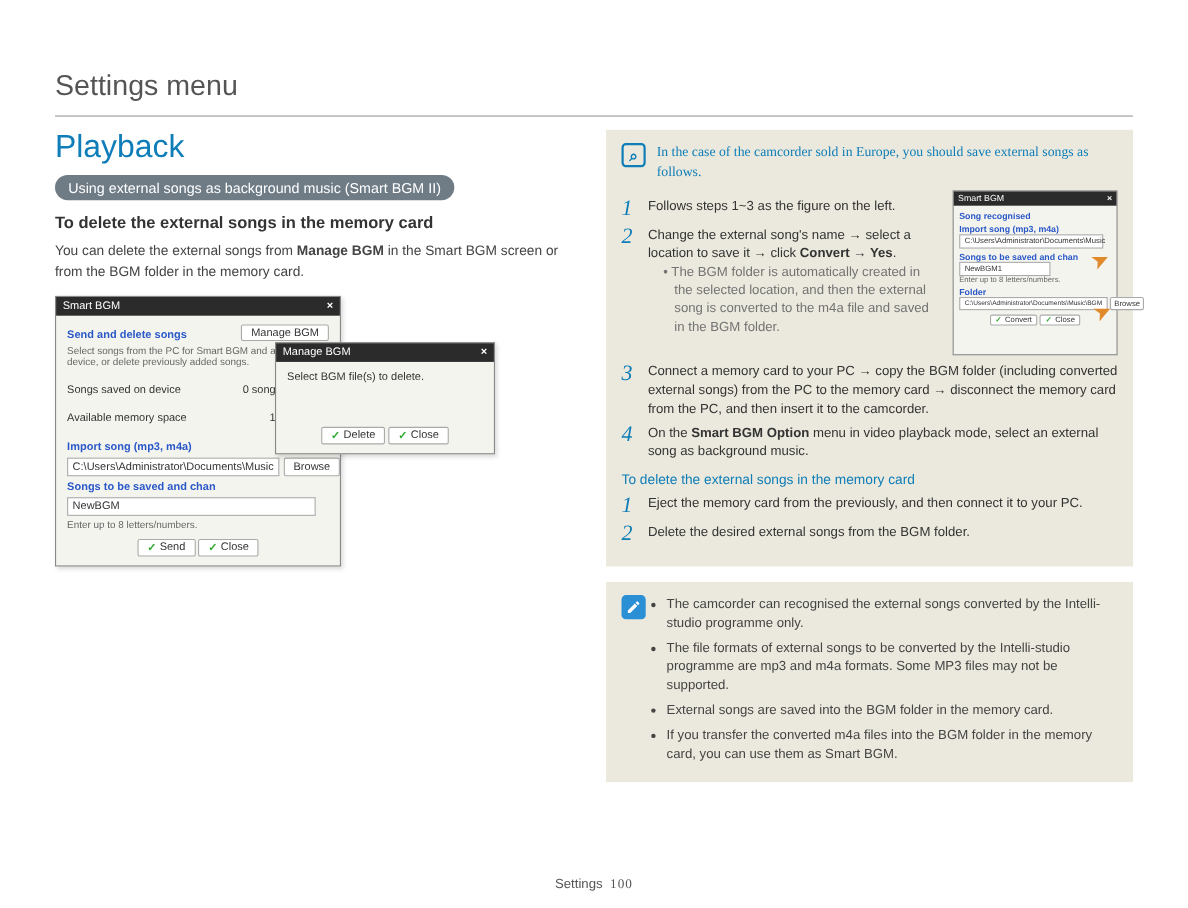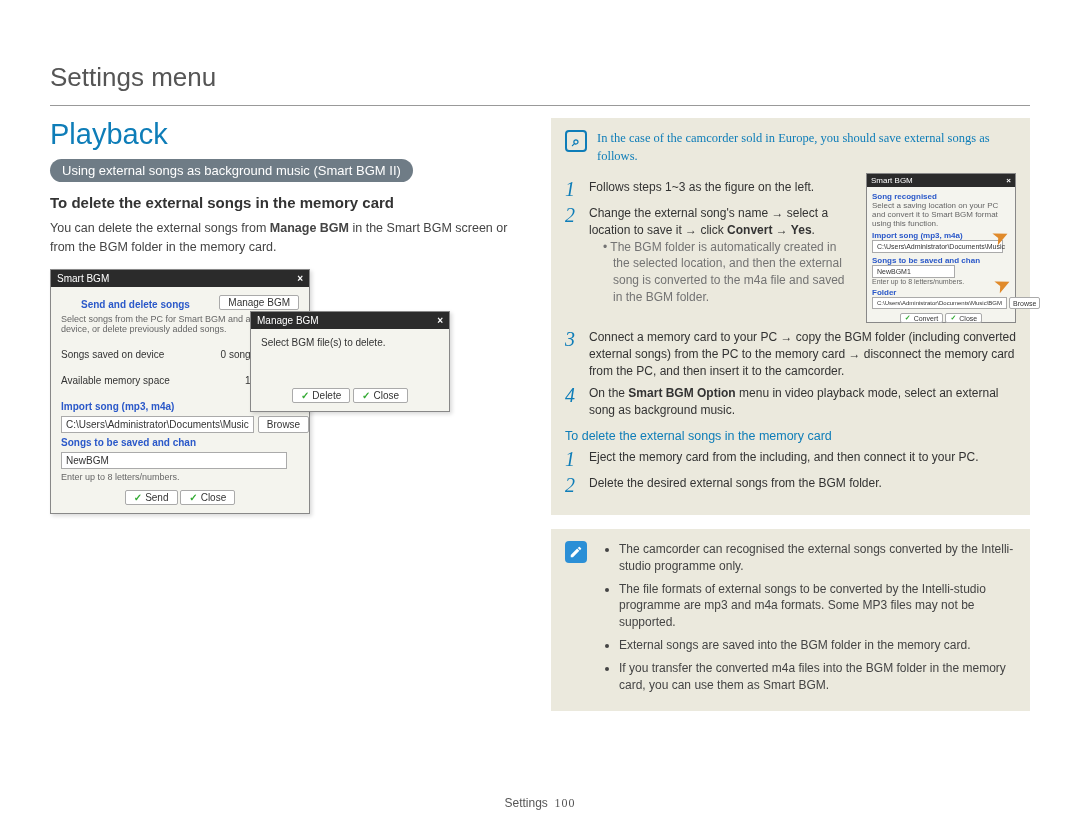--- a/index.html
+++ b/index.html
@@ -114,21 +114,21 @@
   
   .note-box {
     background:#ebe9dd; padding:12px 14px; display:flex; gap:12px;
     font-size:12px; color:#444;
   }
   .note-icon {
     width:22px; height:22px; background:#2b8fd6; color:#fff; border-radius:4px;
     display:flex; align-items:center; justify-content:center; flex-shrink:0;
   }
   .note-icon svg{width:14px;height:14px;fill:#fff;}
-  .note-list li { margin-bottom:6px; list-style:disc; margin-left:20px; line-height:1.4;}
+  .note-list li { margin-bottom:6px; list-style:disc; margin-left:7px; line-height:1.4;}
 
   .footer { position:absolute; bottom:14px; left:0; right:0; text-align:center; font-size:12px; color:#555;}
   .footer .pg { font-family: Georgia, serif; letter-spacing:1px;}
 </style>
 </head>
 <body>
 
 <h1 class="page-title">Settings menu</h1>
 <hr class="divider">
 
@@ -143,21 +143,21 @@
     </p>
 
     <div class="shot-wrap">
 
       <div class="win" style="left:0; top:0; width:260px;">
         <div class="win-title">
           <span>Smart BGM</span>
           <span class="win-close">×</span>
         </div>
         <div class="win-body">
-          <div style="display:flex;justify-content:space-between;align-items:flex-start;margin-left:20px;">
+          <div style="display:flex;justify-content:space-between;align-items:flex-start;">
             <div class="small-h">Send and delete songs</div>
             <span class="btn-sm">Manage BGM</span>
           </div>
           <div style="font-size:9px;color:#666;margin-bottom:6px;">Select songs from the PC for Smart BGM and add it to the device, or delete previously added songs.</div>
           <div class="row">
             <span>Songs saved on device</span>
             <span>0 songs / 5 songs</span>
           </div>
           <div class="row">
             <span>Available memory space</span>
@@ -233,21 +233,20 @@
           </div>
         </div>
 
         <div class="mini-shot">
           <div class="win-title">
             <span>Smart BGM</span>
             <span class="win-close">×</span>
           </div>
           <div class="win-body">
             <div style="color:#2a58c9;font-weight:bold">Song recognised</div>
-            <div style="color:#666">Select a saving location on your PC and convert it to Smart BGM format using this function.</div>
             <div style="color:#2a58c9;font-weight:bold;margin-top:3px">Import song (mp3, m4a)</div>
             <div class="txtbox" style="width:95%;font-size:7px">C:\Users\Administrator\Documents\Music</div>
             <div style="color:#2a58c9;font-weight:bold;margin-top:3px">Songs to be saved and chan</div>
             <div class="txtbox" style="width:60%;font-size:7px">NewBGM1</div>
             <div style="font-size:7px;color:#666">Enter up to 8 letters/numbers.</div>
             <div style="color:#2a58c9;font-weight:bold;margin-top:3px">Folder</div>
             <div style="display:flex;gap:2px">
               <span class="txtbox" style="flex:1;font-size:6px">C:\Users\Administrator\Documents\Music\BGM</span>
               <span class="btn-sm" style="font-size:7px;padding:0 3px">Browse</span>
             </div>
@@ -274,21 +273,21 @@
       <div class="step-row">
         <span class="step-num">4</span>
         <div class="step-text">
           <span>On the </span><span class="bold">Smart BGM Option</span><span> menu in video playback mode, select an external song as background music.</span>
         </div>
       </div>
 
       <div class="sub-heading-blue">To delete the external songs in the memory card</div>
       <div class="step-row">
         <span class="step-num">1</span>
-        <div class="step-text">Eject the memory card from the including, and then connect it to your PC.</div>
+        <div class="step-text">Eject the memory card from the previously, and then connect it to your PC.</div>
       </div>
       <div class="step-row">
         <span class="step-num">2</span>
         <div class="step-text">Delete the desired external songs from the BGM folder.</div>
       </div>
     </div>
 
     <div class="note-box">
       <div class="note-icon">
         <svg viewBox="0 0 24 24">

